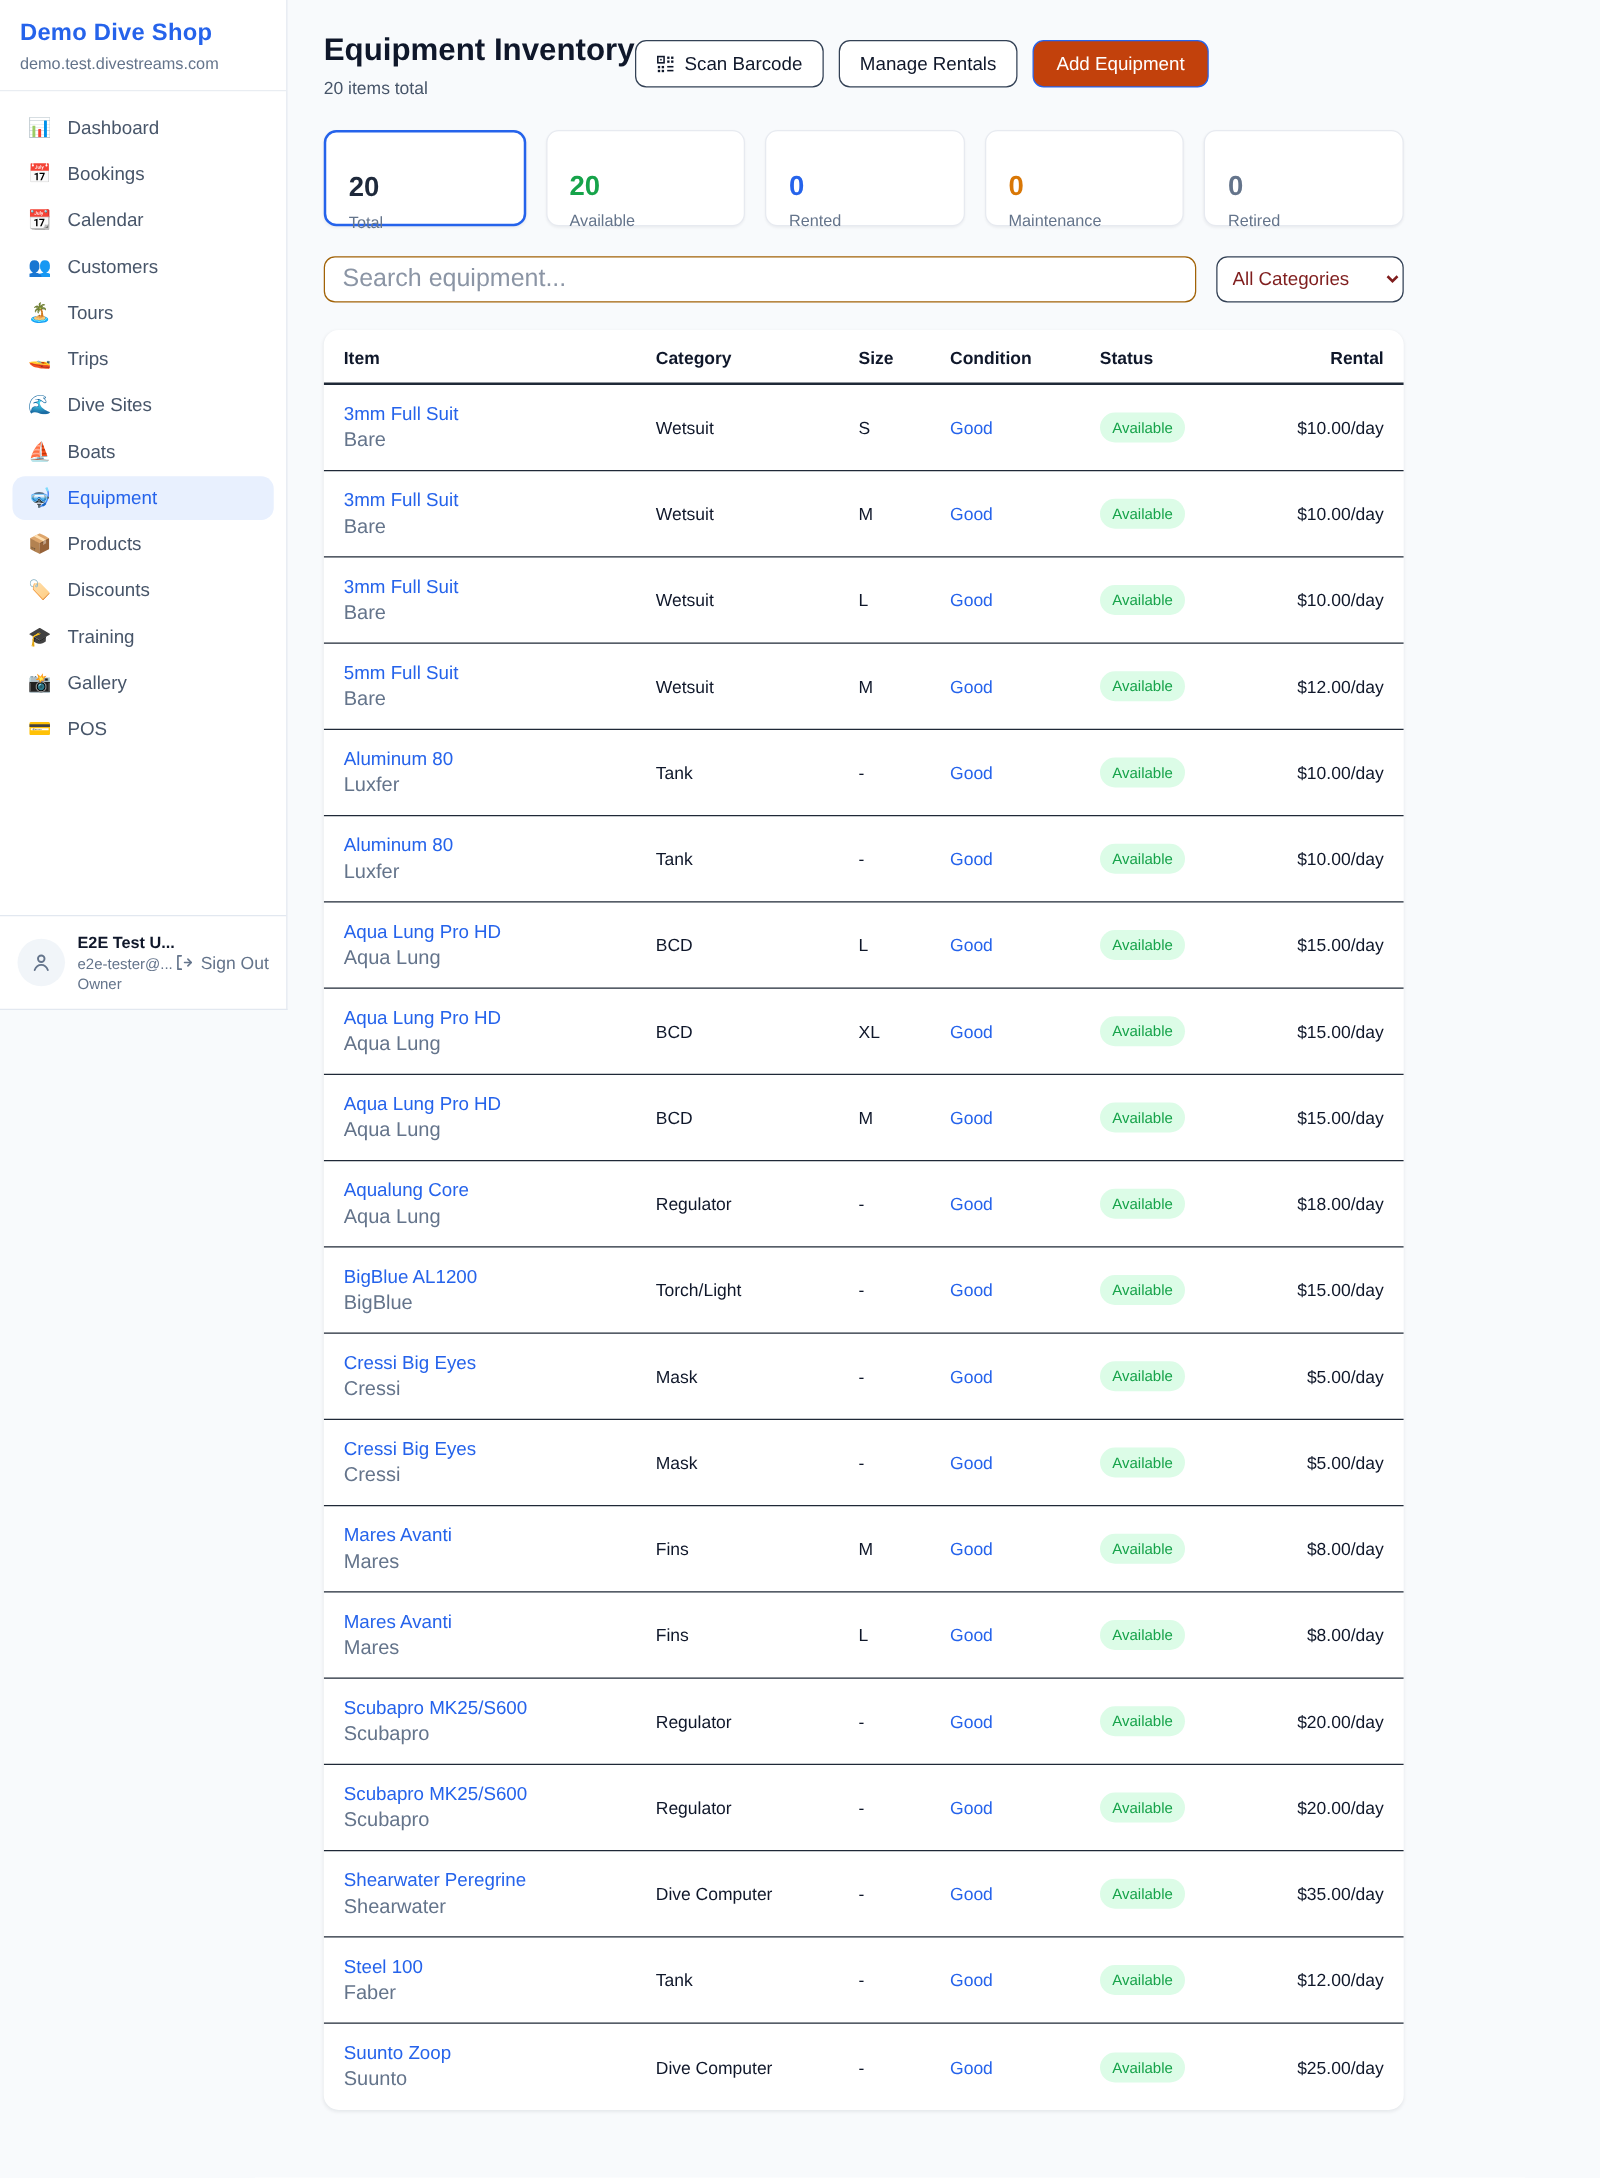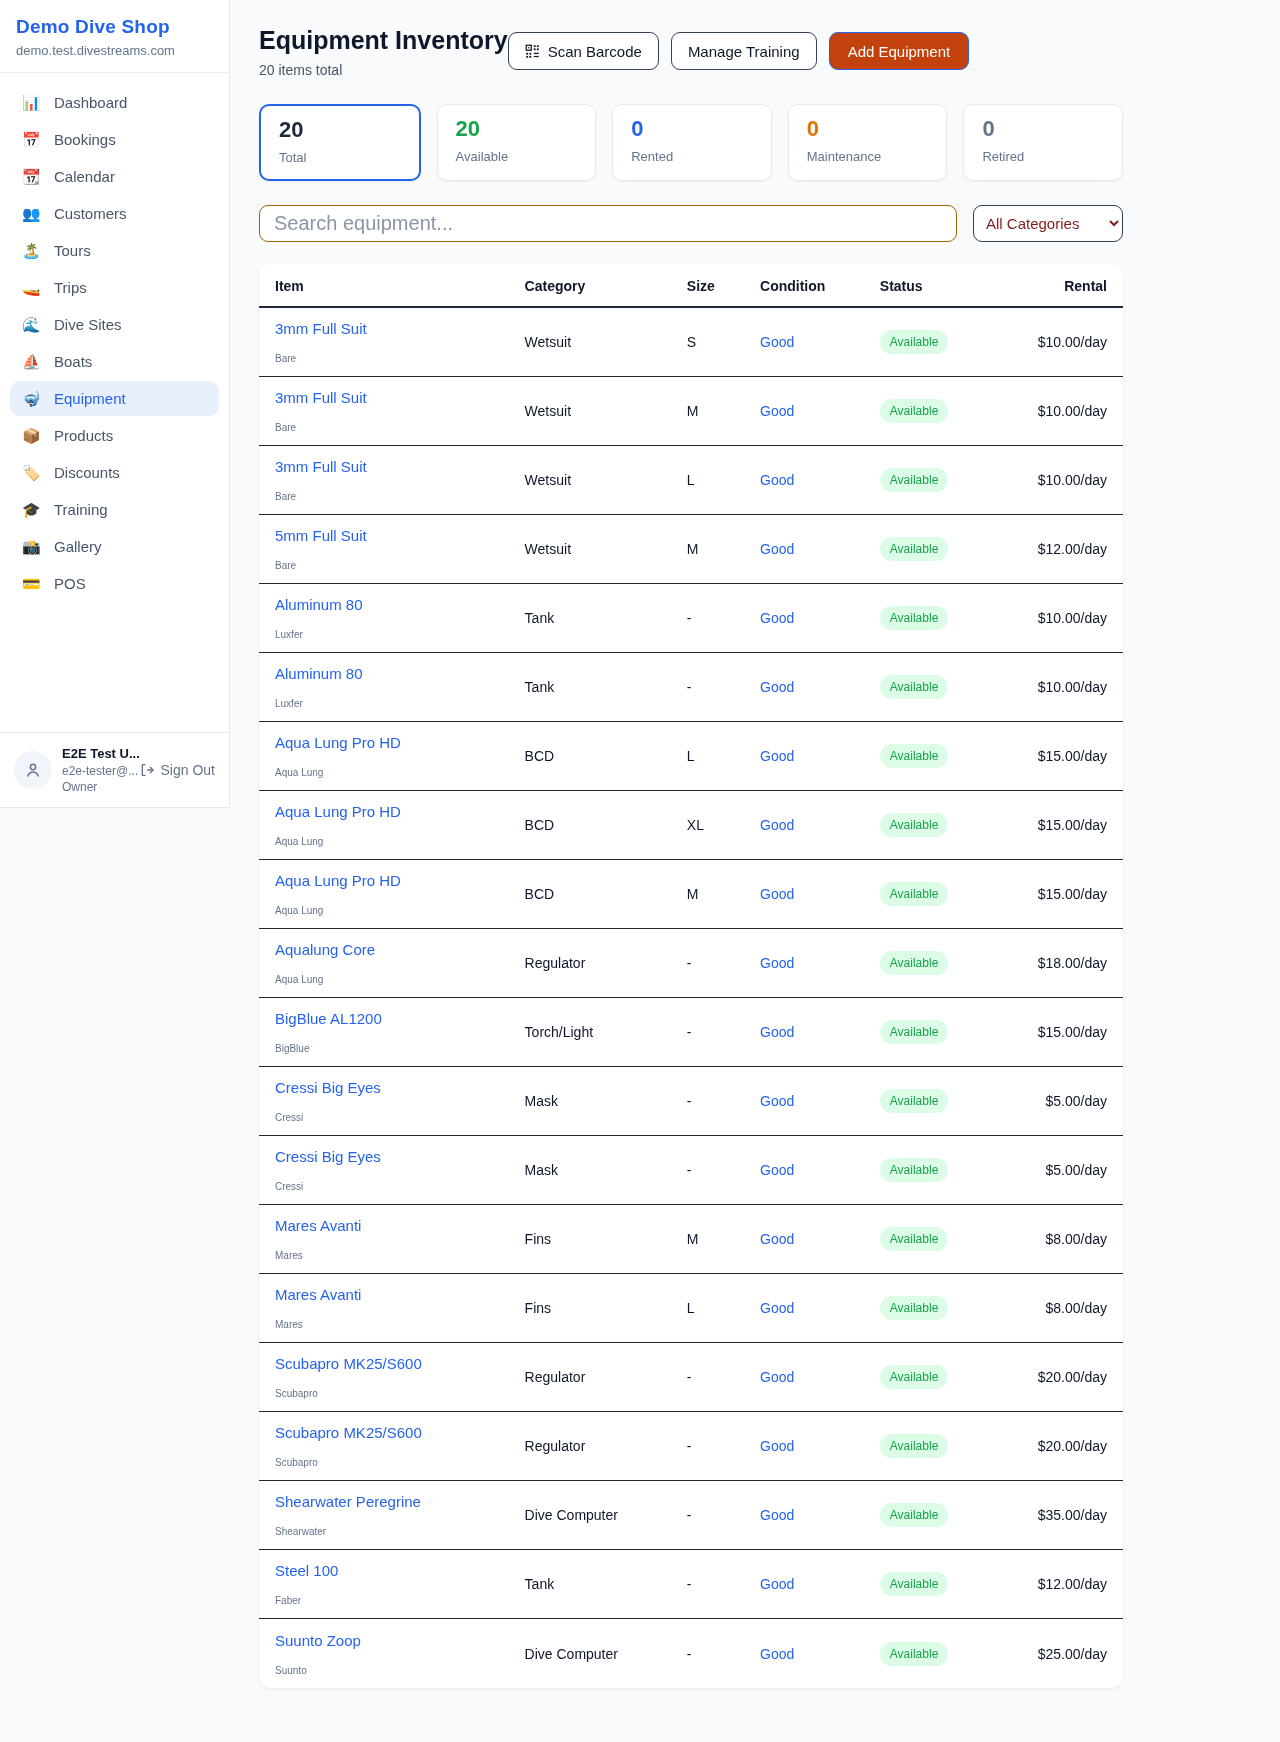--- a/index.html
+++ b/index.html
@@ -58,21 +58,21 @@
     height: 38px; display: inline-flex; align-items: center; gap: 8px;
     padding: 0 16px; border-radius: 9px; font-size: 15px;
     background: #ffffff; border: 1px solid #334155; color: #0f172a; cursor: pointer;
     font-family: "Liberation Sans", sans-serif;
   }
   .btn-primary { background: #c2410c; border: 1px solid #2563eb; color: #ffffff; font-weight: 500; padding: 0 18px; }
   
   .stats { display: flex; gap: 16px; margin-top: 26px; }
   .stat-card {
     flex: 1 1 0; background: #ffffff; border: 1px solid #e7eaf0; border-radius: 10px;
-    padding: 12px 18px; height: 77px;
+    padding: 32px 18px; height: 77px;
     box-shadow: 0 1px 2px rgba(16,24,40,.05); cursor: pointer;
   }
   .stat-card.selected { border: 2px solid #2563eb; }
   .stat-num { font-size: 22px; font-weight: 800; line-height: 1.1; }
   .stat-lbl { font-size: 13px; color: #64748b; margin-top: 8px; }
   
   .filters { display: flex; gap: 16px; margin-top: 24px; }
   .search-input {
     flex: 1 1 auto; height: 37px; border: 1px solid #a16207; border-radius: 9px;
     padding: 0 14px; font-size: 20px; background: #ffffff; color: #ec4899;
@@ -94,21 +94,21 @@
     grid-template-columns: 30% 19.5% 8.8% 14.4% 15.6% 1fr;
     align-items: center;
     padding: 0 16px;
   }
   .thead { padding-top: 14px; padding-bottom: 12px; border-bottom: 2px solid #1f2937; }
   .th { font-size: 14px; font-weight: 700; color: #0f172a; }
   .th.rental-h { text-align: right; }
   .trow { padding-top: 12px; padding-bottom: 12px; border-bottom: 1px solid #1f2937; min-height: 69px; }
   .trow:last-child { border-bottom: none; }
   .item-name { font-size: 15px; color: #2563eb; font-weight: 500; text-decoration: none; cursor: pointer; }
-  .item-brand { font-size: 10px; color: #64748b; margin-top: 16px; }
+  .item-brand { font-size: 16px; color: #64748b; margin-top: 4px; }
   .cell { font-size: 14px; color: #0f172a; }
   .cond a { color: #2563eb; cursor: pointer; text-decoration: none; font-size: 14px; }
   .pill {
     display: inline-block; background: #dcfce7; color: #16a34a;
     font-size: 12px; padding: 5px 10px; border-radius: 999px;
   }
   .rental { text-align: right; }
   .ic-svg { display: inline-flex; }
 </style>
 </head>
@@ -226,21 +226,21 @@
                 <rect x="7" y="14" width="3" height="3"></rect>
               <rect x="2" y="19" width="3" height="3"></rect>
                 <rect x="7" y="19" width="3" height="3"></rect>
               <rect x="14" y="14" width="8" height="2"></rect>
                 <rect x="14" y="19" width="8" height="2"></rect>
             </svg>
           </span>
           <span>Scan Barcode</span>
         </button>
         <button class="btn">
-          <span>Manage Training</span>
+          <span>Manage Rentals</span>
         </button>
         <button class="btn btn-primary">
           <span>Add Equipment</span>
         </button>
       </div>
     </div>
 
     <div class="stats">
         <div class="stat-card selected">
     <div class="stat-num" style="color: rgb(30, 41, 59);">20</div>

